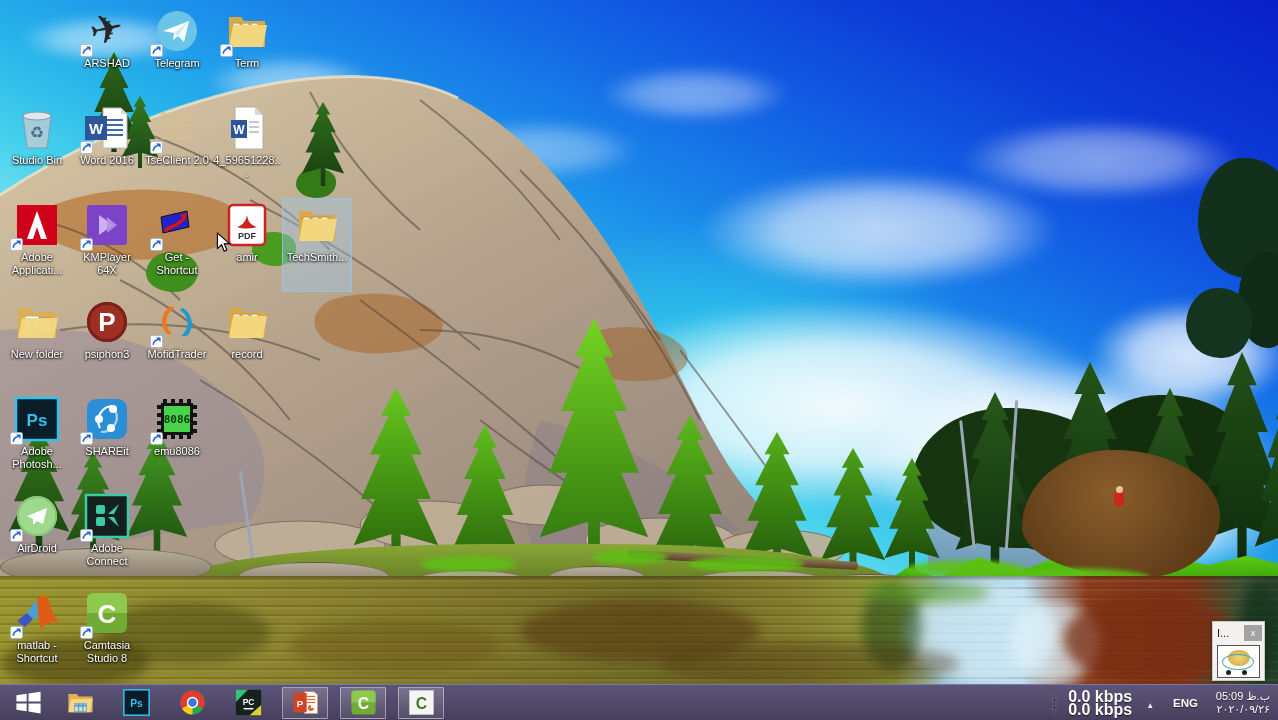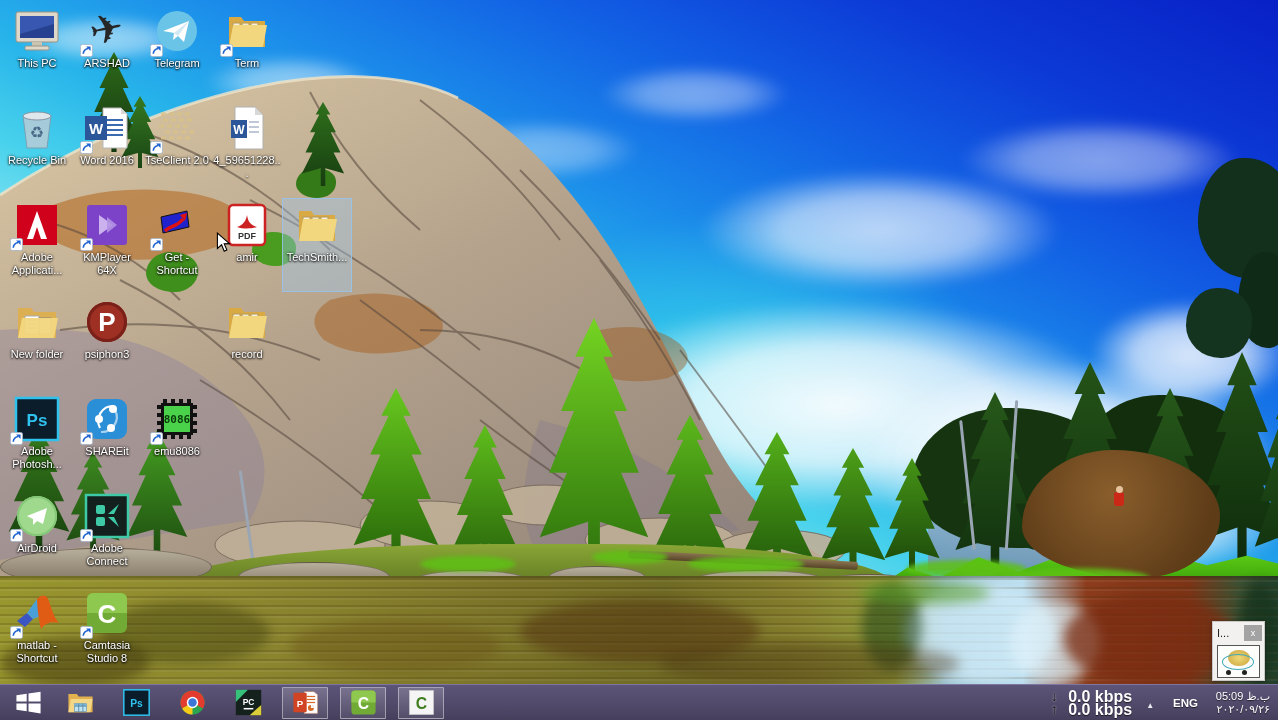--- a/index.html
+++ b/index.html
@@ -229,41 +229,29 @@
           <i class="wpatch" style="left: 862px; top: 6px; width: 60px; height: 86px; background: rgba(30, 64, 22, 0.55);"></i>
           <i class="wpatch" style="left: 1238px; top: 4px; width: 42px; height: 100px; background: rgba(18, 48, 26, 0.7);"></i>
           <i class="wpatch" style="left: 1064px; top: 16px; width: 170px; height: 90px; background: rgba(122, 44, 18, 0.75);"></i>
           <i class="wpatch" style="left: 660px; top: 64px; width: 300px; height: 44px; background: rgba(70, 48, 14, 0.4);"></i>
           <i class="wpatch" style="left: 860px; top: 4px; width: 130px; height: 22px; background: rgba(88, 156, 40, 0.6);"></i>
         </div>
     </div>
   </div>
 
   <div id="desktop-icons">
-      <div class="dicon" style="grid-area: 1 / 1;">
-        <div class="dglyph">
-          <svg viewBox="0 0 48 48">
-            <rect x="3" y="5" width="42" height="30" rx="2" fill="#ddd8ca" stroke="#9a9283"></rect>
-            <rect x="7" y="9" width="34" height="22" fill="#26418f"></rect>
-            <path d="M7,9 h34 v8 l-34,10 z" fill="#3d5cb8" opacity=".8"></path>
-            <rect x="19" y="35" width="10" height="4" fill="#c9c3b2"></rect>
-            <rect x="12" y="39" width="24" height="4" rx="1.5" fill="#ddd8ca" stroke="#9a9283"></rect>
-          </svg>
-        </div>
-        <div class="dlabel">This PC</div>
-      </div>
       <div class="dicon" style="grid-area: 2 / 1;">
         <div class="dglyph">
           <svg viewBox="0 0 48 48">
             <path d="M10,12 L38,12 L34,44 L14,44 Z" fill="#c3cdd6" opacity=".78" stroke="#8795a3"></path>
             <ellipse cx="24" cy="12" rx="14" ry="4" fill="#dfe6ec" stroke="#8795a3"></ellipse>
             <text x="24" y="34" font-size="16" text-anchor="middle" fill="#4a6a88" font-family="Liberation Sans,sans-serif">♻</text>
           </svg>
         </div>
-        <div class="dlabel">Recycle Bin</div>
+        <div class="dlabel">Studio Bin</div>
       </div>
       <div class="dicon" style="grid-area: 3 / 1;">
         <div class="dglyph">
           <svg viewBox="0 0 48 48">
             <rect x="4" y="4" width="40" height="40" fill="#d0021b"></rect>
             <path d="M14,38 L24,10 L34,38 h-6 l-4,-12 -4,12 Z" fill="#fff"></path>
           </svg>
           <span class="sc">
             <svg viewBox="0 0 16 16">
               <rect x="0.5" y="0.5" width="15" height="15" rx="2.5" fill="#fff" stroke="#9fb0c8"></rect>
@@ -515,20 +503,36 @@
           </svg>
           <span class="sc">
             <svg viewBox="0 0 16 16">
               <rect x="0.5" y="0.5" width="15" height="15" rx="2.5" fill="#fff" stroke="#9fb0c8"></rect>
               <path d="M4,12 Q4.5,6.5 10,5.5" fill="none" stroke="#1e62d0" stroke-width="2"></path>
               <path d="M7.5,3.2 L13,3.2 L13,8.7 Z" fill="#1e62d0"></path>
             </svg>
           </span>
         </div>
         <div class="dlabel">Get - Shortcut</div>
+      </div>
+      <div class="dicon" style="grid-area: 4 / 3;">
+        <div class="dglyph">
+          <svg viewBox="0 0 48 48">
+            <path d="M22,10 C12,14 10,30 20,36 L14,36 C6,28 8,14 18,8 Z" fill="#ee7722"></path>
+            <path d="M26,12 C36,16 38,30 28,38 L34,38 C42,30 40,16 30,10 Z" fill="#2299cc"></path>
+          </svg>
+          <span class="sc">
+            <svg viewBox="0 0 16 16">
+              <rect x="0.5" y="0.5" width="15" height="15" rx="2.5" fill="#fff" stroke="#9fb0c8"></rect>
+              <path d="M4,12 Q4.5,6.5 10,5.5" fill="none" stroke="#1e62d0" stroke-width="2"></path>
+              <path d="M7.5,3.2 L13,3.2 L13,8.7 Z" fill="#1e62d0"></path>
+            </svg>
+          </span>
+        </div>
+        <div class="dlabel">MofidTrader</div>
       </div>
       <div class="dicon" style="grid-area: 5 / 3;">
         <div class="dglyph">
           <svg viewBox="0 0 48 48">
             <g fill="#111">
               <rect x="10" y="4" width="4" height="6"></rect>
               <rect x="18" y="4" width="4" height="6"></rect>
               <rect x="26" y="4" width="4" height="6"></rect>
               <rect x="34" y="4" width="4" height="6"></rect>
               <rect x="10" y="38" width="4" height="6"></rect>

